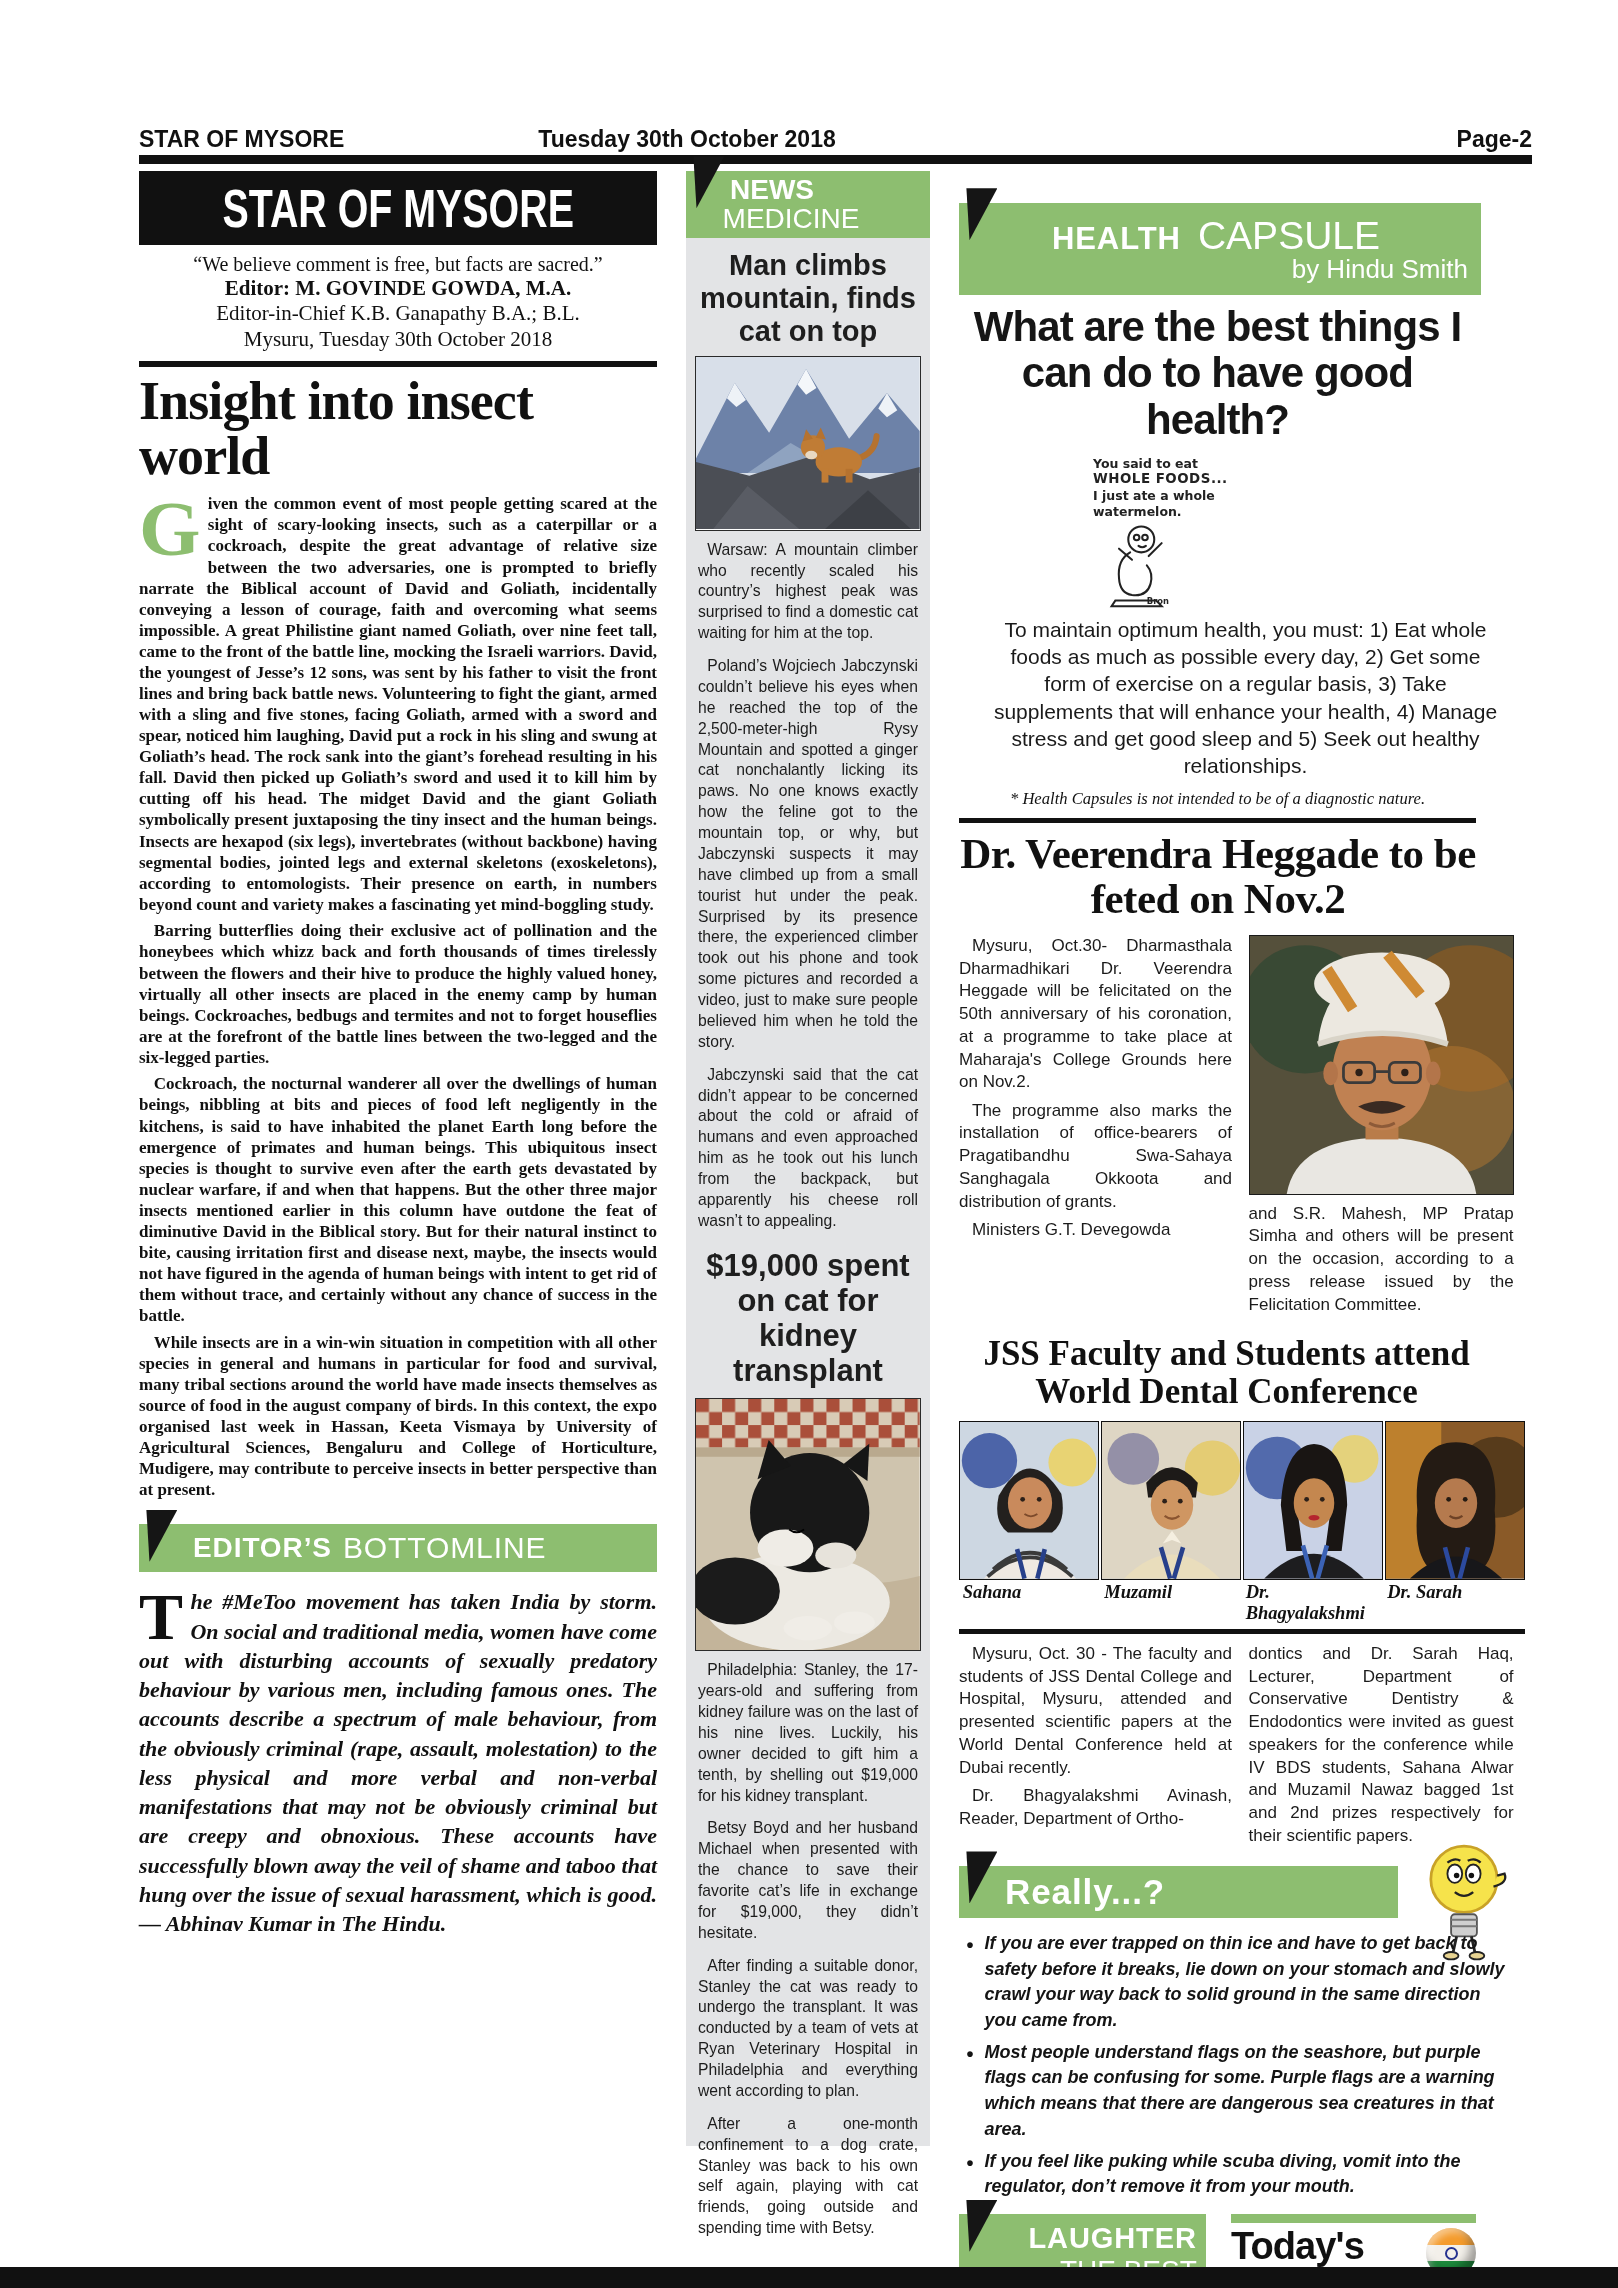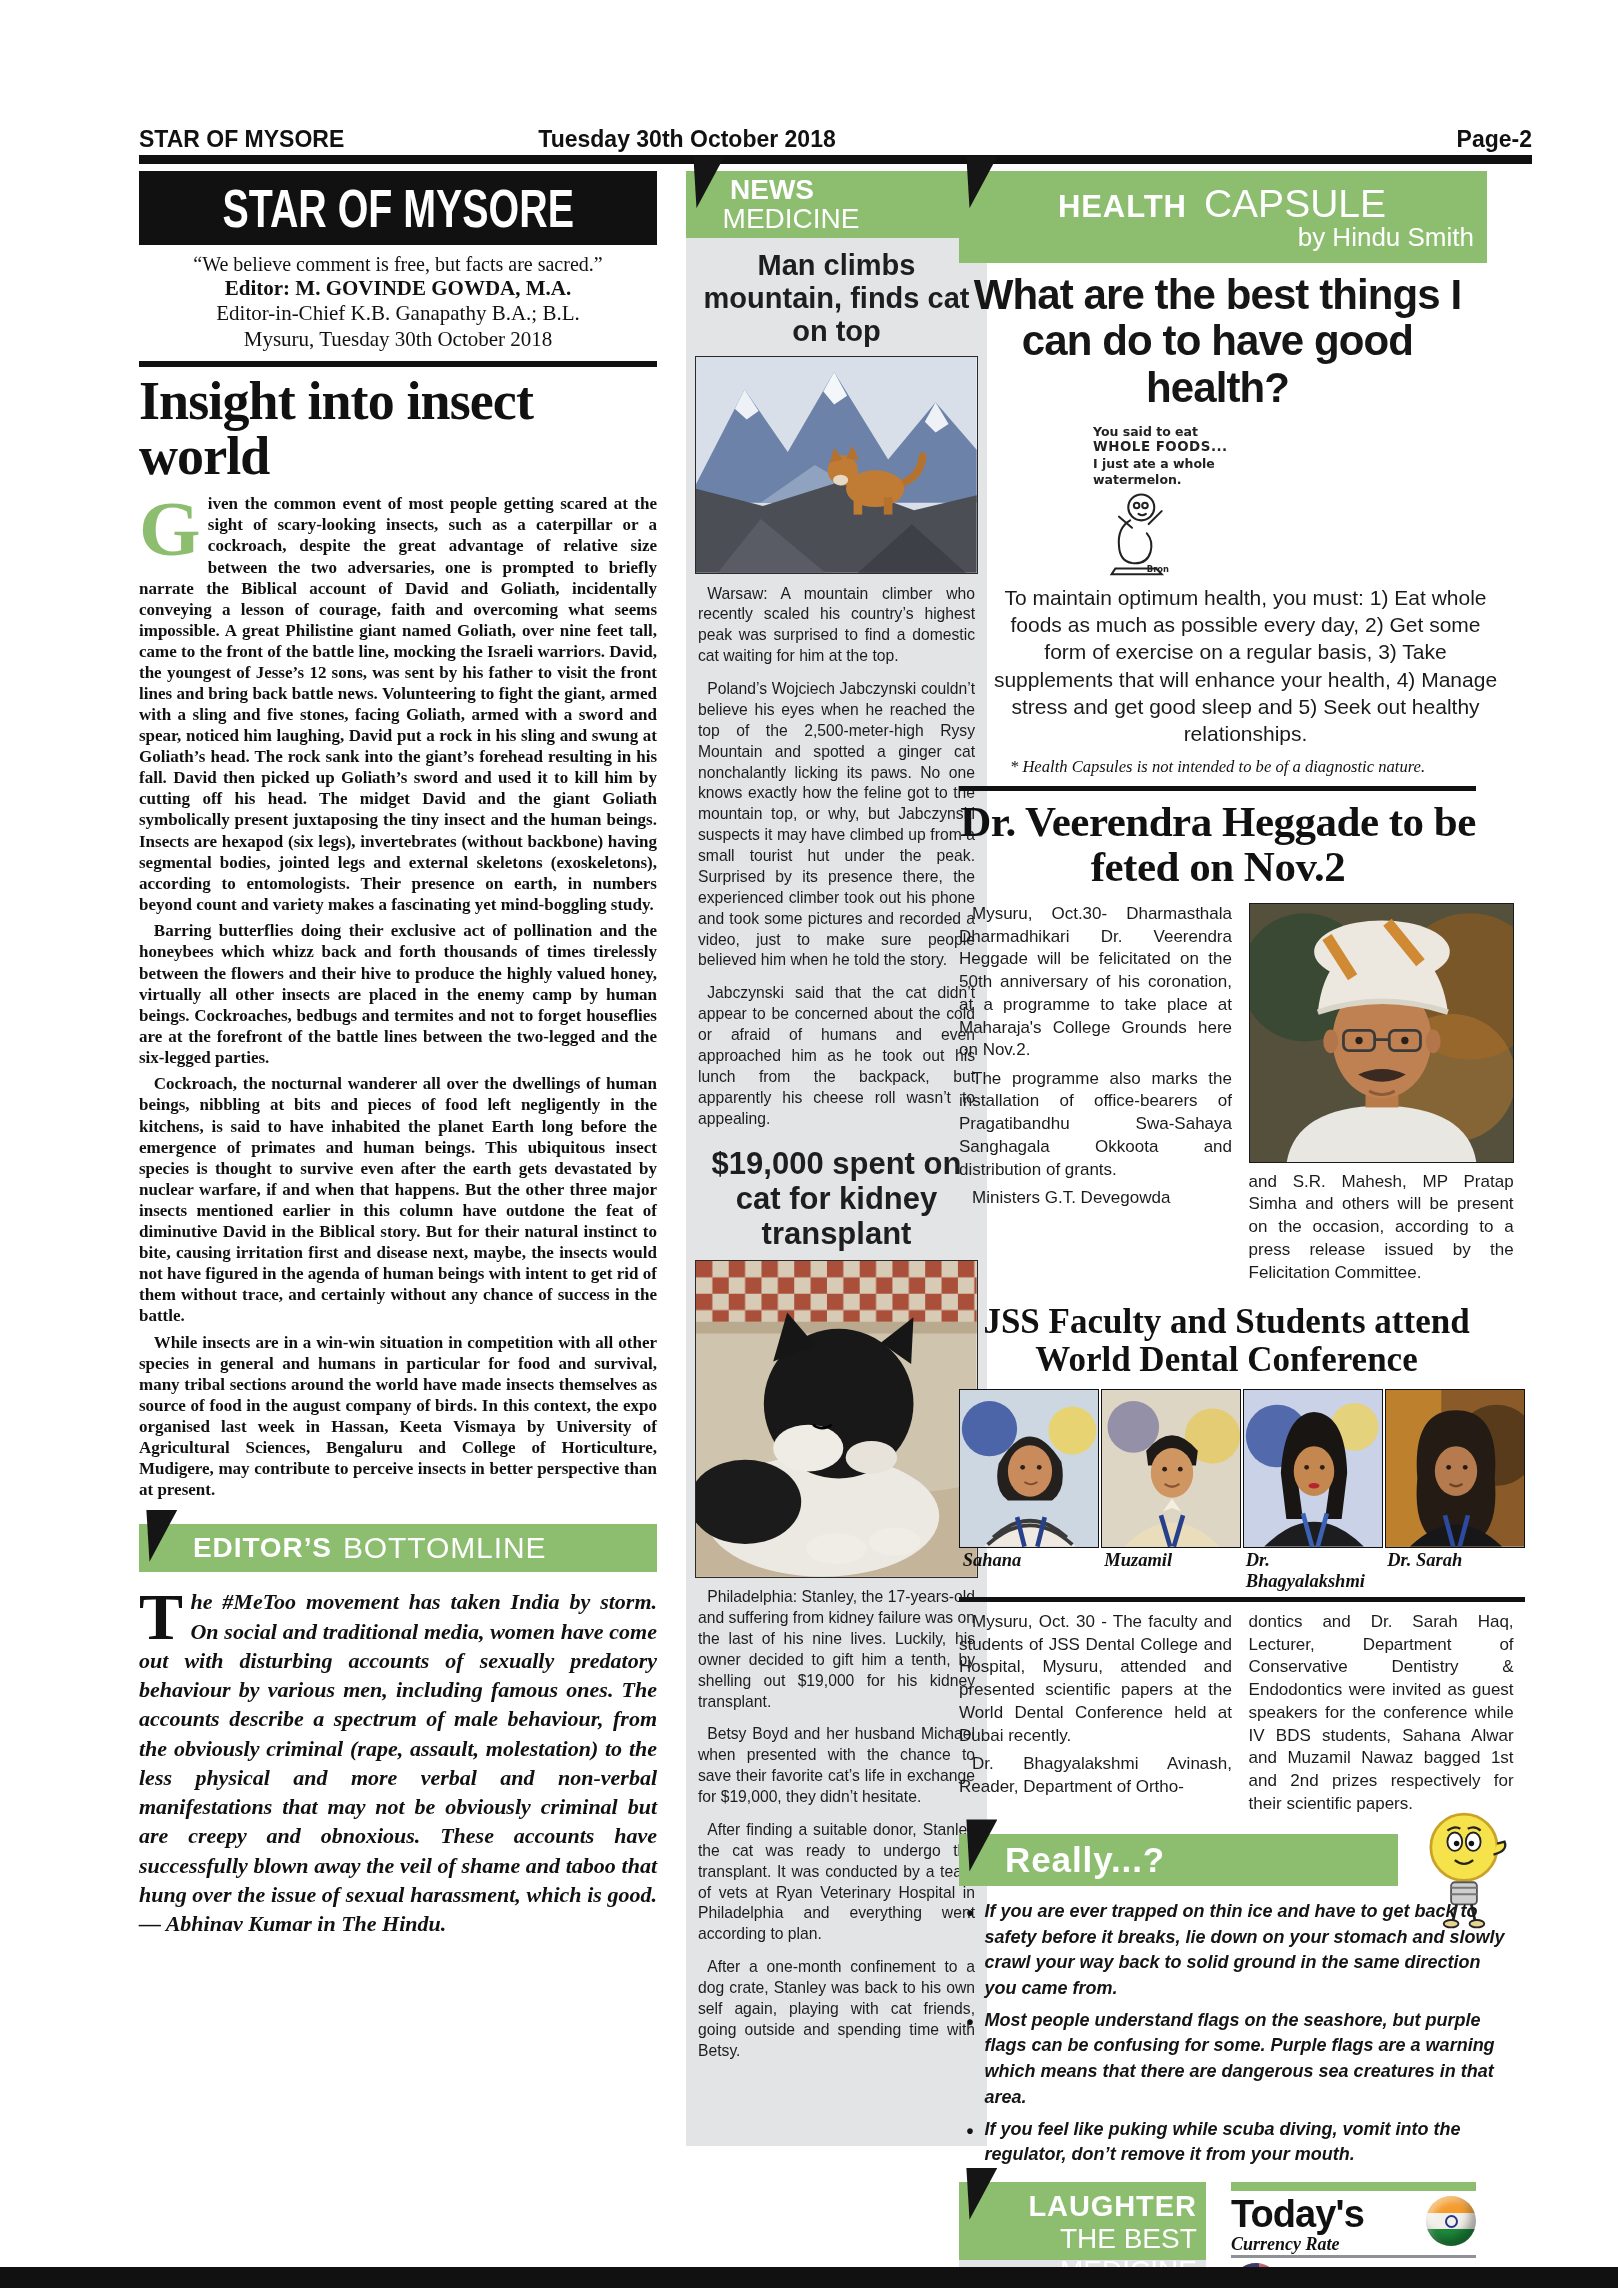--- a/index.html
+++ b/index.html
@@ -32,36 +32,36 @@
   .article-body p{font-size:17px;line-height:1.24;font-weight:bold;text-align:justify;margin:0 0 5.5px;}
   .article-body p.follow{text-indent:14.8px;}
   .dropcap{float:left;font-size:79px;line-height:.72;padding:7.4px 7.4px 0 0;color:#8dbe70;font-weight:bold;}
   .bl-bar{height:48px;margin-top:24px;display:flex;align-items:center;padding-left:54px;}
   .bl-bar .lbl-b{font-weight:900;font-size:28px;letter-spacing:0.9px;}
   .bl-bar .lbl-l{font-weight:400;font-size:30px;margin-left:11px;letter-spacing:0.9px;}
   .bl-text{margin-top:14.8px;font-size:22px;line-height:1.33;font-weight:bold;font-style:italic;text-align:justify;}
   .dropcap-t{float:left;font-size:66px;line-height:.74;padding:5.5px 7.4px 0 0;color:#111;font-weight:bold;font-style:normal;}
 
   
-  .col-mid{position:absolute;left:686px;top:171px;width:301px;height:1975px;background:#e3e4e6;}
+  .col-mid{position:absolute;left:686px;top:171px;width:244px;height:1975px;background:#e3e4e6;}
   .mid-green{height:67px;padding-left:44px;display:flex;flex-direction:column;justify-content:center;}
   .mid-green .lbl-b{font-weight:900;font-size:28px;line-height:1.02;}
   .mid-green .lbl-l{font-weight:400;font-size:28px;line-height:1.05;margin-left:-7.4px;}
   .mid-head{font-family:"Liberation Sans",sans-serif;font-weight:bold;font-size:29px;line-height:1.13;
             text-align:center;color:#1e1e1e;margin:11px 5.5px 9.2px;}
   .mid-head.money{font-size:31px;margin-top:16.6px;}
   .photo-frame{margin:3.7px 9.2px 9.2px;border:1.8px solid #2a2a2a;background:#fff;font-size:0;}
   .photo-frame svg{display:block;width:100%;}
   .mid-body{padding:0 12px;}
   .mid-body p{font-family:"Liberation Sans",sans-serif;font-size:15.7px;line-height:1.33;color:#1c1c1c;
               text-align:justify;margin:0 0 12px;text-indent:9.2px;}
 
   
   .col-right{position:absolute;left:959px;top:171px;width:573px;}
-  .health-green{width:517px;height:92px;padding-left:11px;}
+  .health-green{width:517px;height:92px;padding-left:5px;margin-top:32px;}
   .health-line{padding:11px 0 0 88px;}
   .health-line .lbl-b{font-weight:900;font-size:31px;letter-spacing:0.9px;}
   .health-line .lbl-l{font-weight:400;font-size:39px;margin-left:13px;}
   .health-by{font-weight:400;font-size:26px;text-align:right;padding-right:13px;margin-top:-3.7px;}
   .health-head{width:517px;font-family:"Liberation Sans",sans-serif;font-weight:bold;font-size:42px;
                line-height:1.1;text-align:center;letter-spacing:-0.9px;margin:9.2px 0 7.4px;color:#161616;}
   .cartoon{width:305px;margin:0 auto;display:flex;align-items:flex-start;justify-content:center;flex-direction:column;}
   .cartoon-lines{font-family:"DejaVu Sans",sans-serif;font-size:12.5px;font-weight:bold;color:#222;
                  line-height:1.25;padding-top:5.5px;}
   .cartoon-lines span{display:block;}

